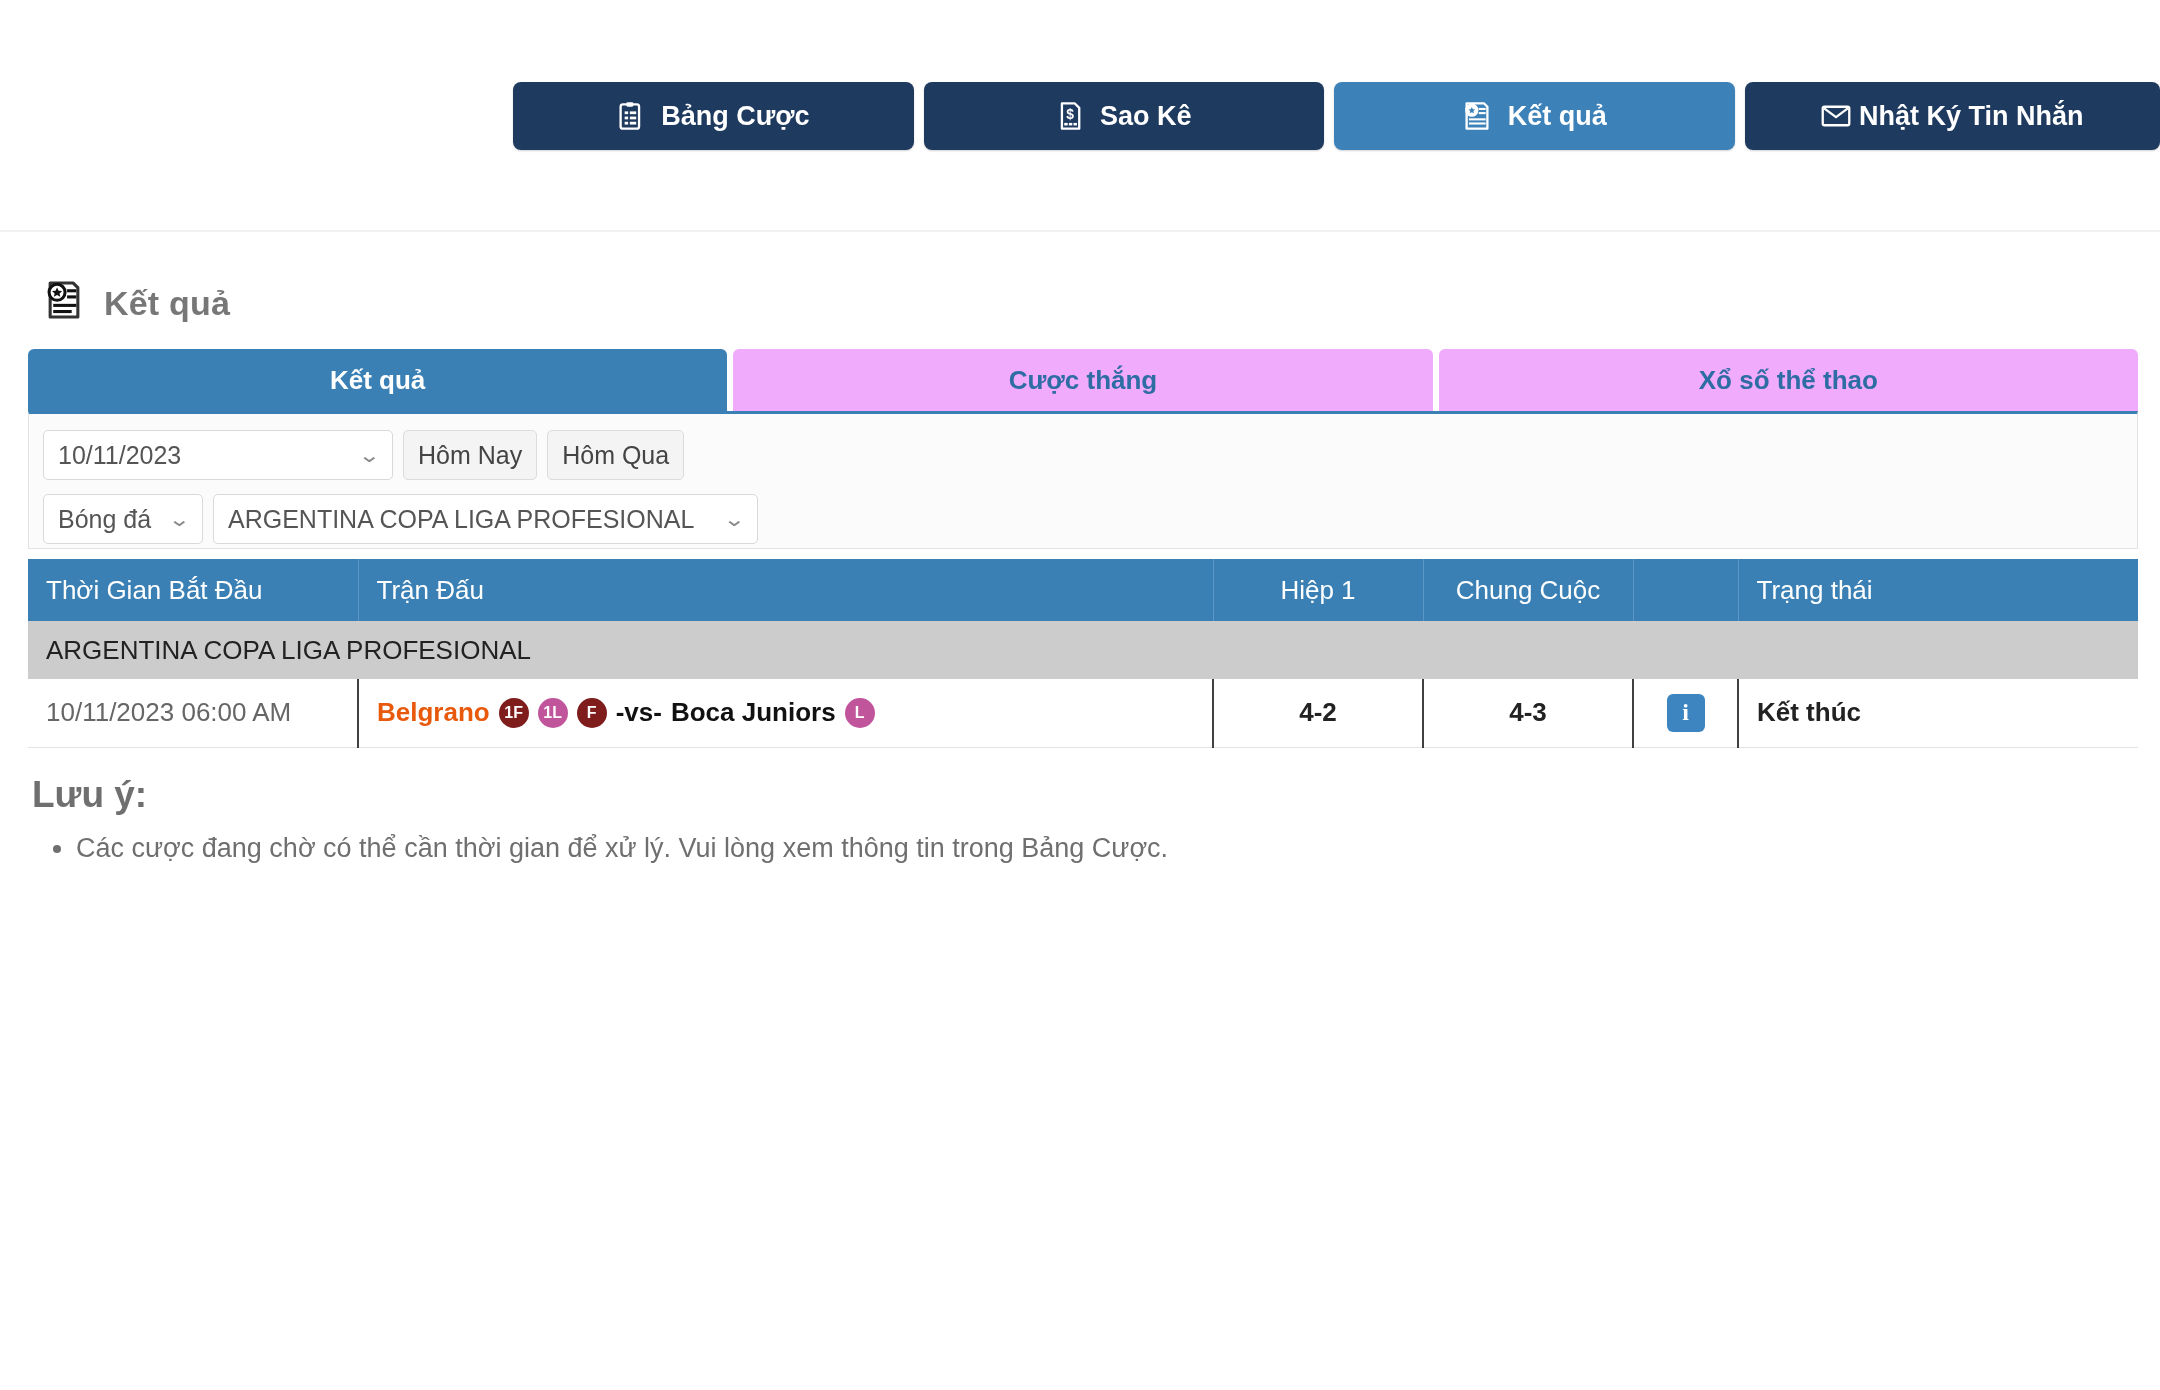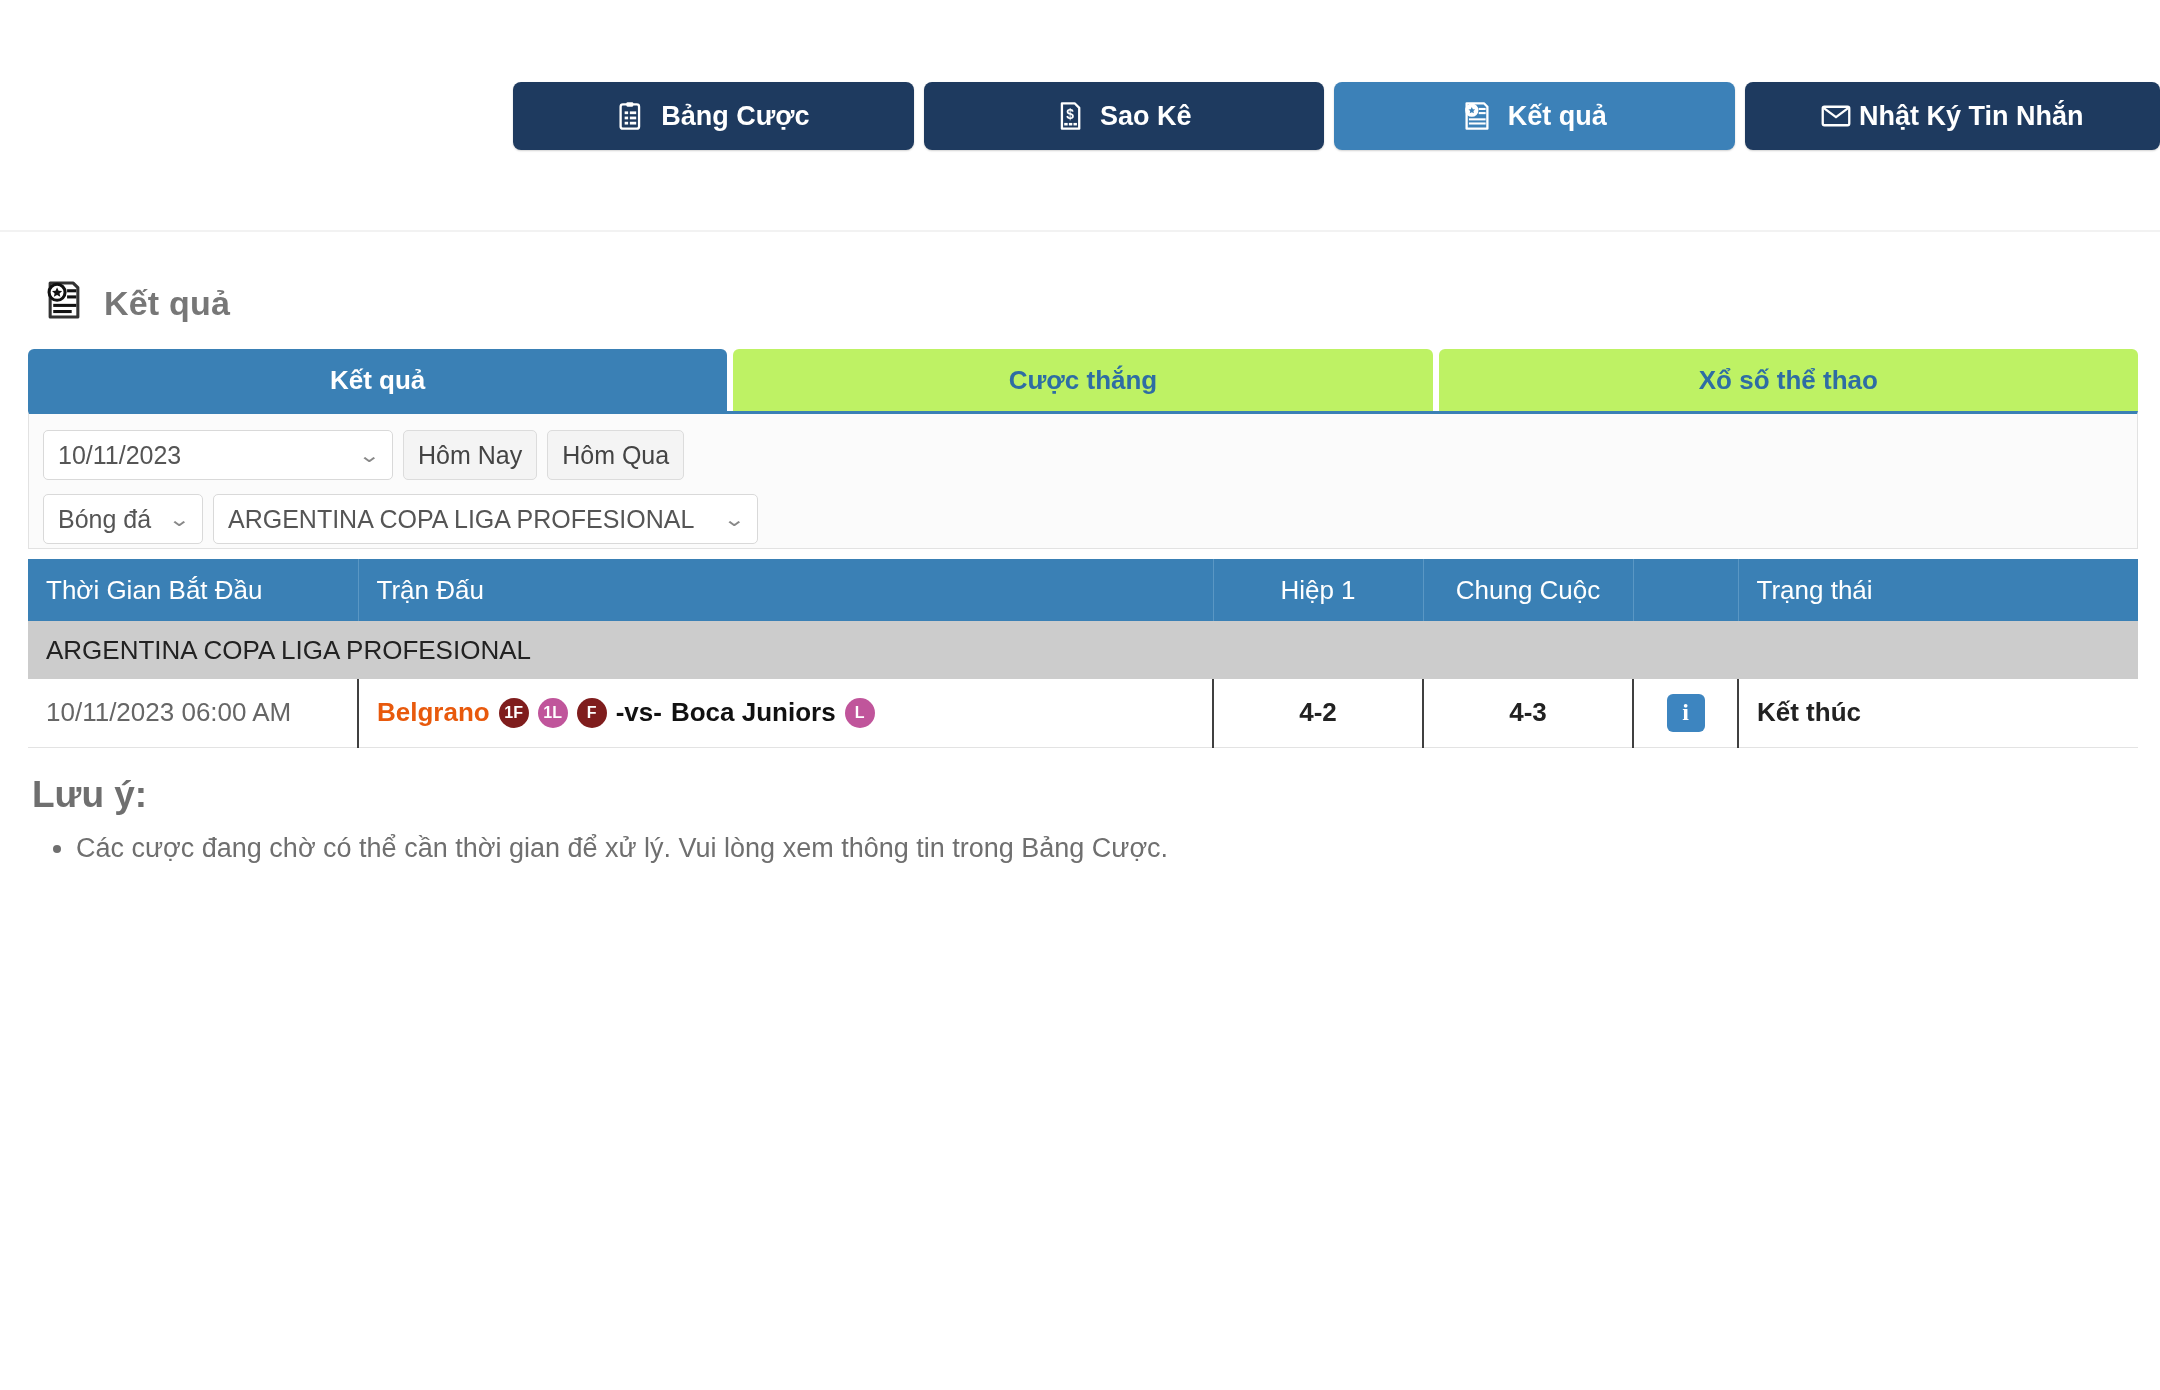--- a/index.html
+++ b/index.html
@@ -66,21 +66,21 @@
   .panel { margin: 0 22px 0 28px; width: 2110px; }
 
   
   .tabs { display: flex; gap: 6px; }
   .tab {
     height: 62px;
     flex: 1;
     display: flex;
     align-items: center;
     justify-content: center;
-    background: #bef264;
+    background: #f0abfc;
     color: #2e6da4;
     font-size: 26px;
     font-weight: bold;
     border-radius: 6px 6px 0 0;
     cursor: pointer;
   }
   .tab.active { background: #3a80b5; color: #ffffff; }
 
   
   .filterbar {

